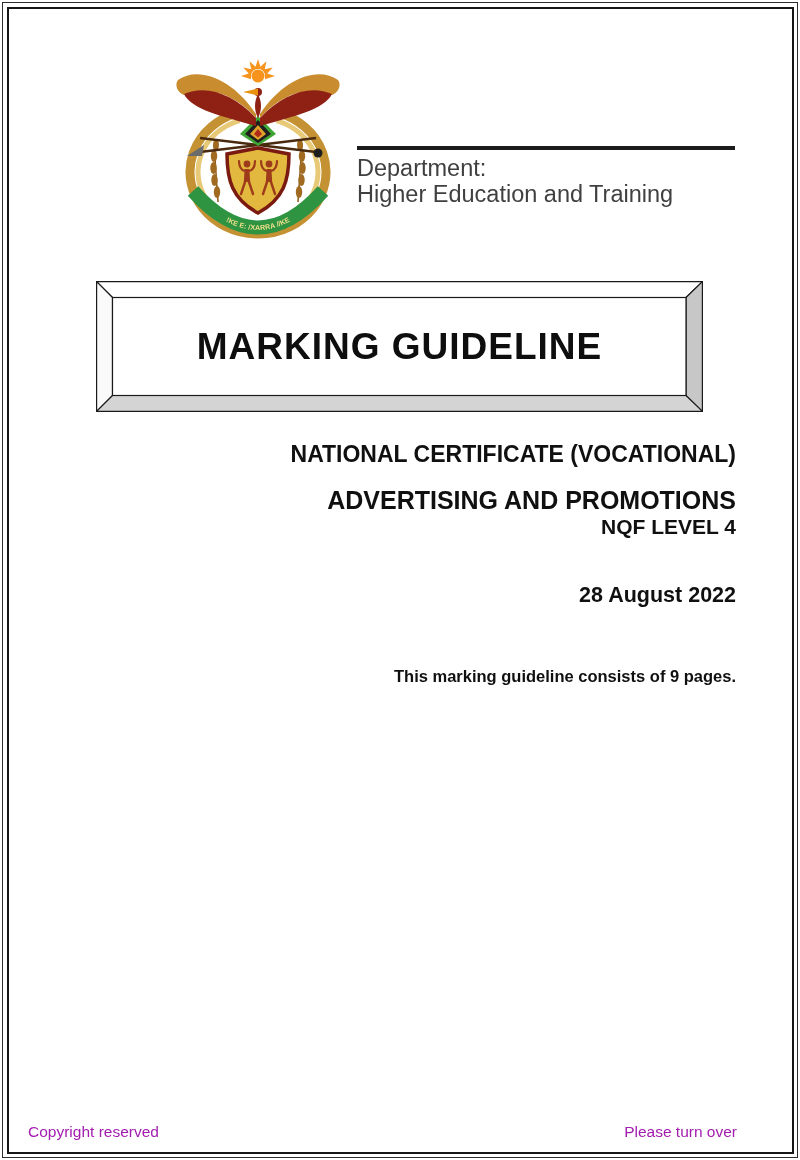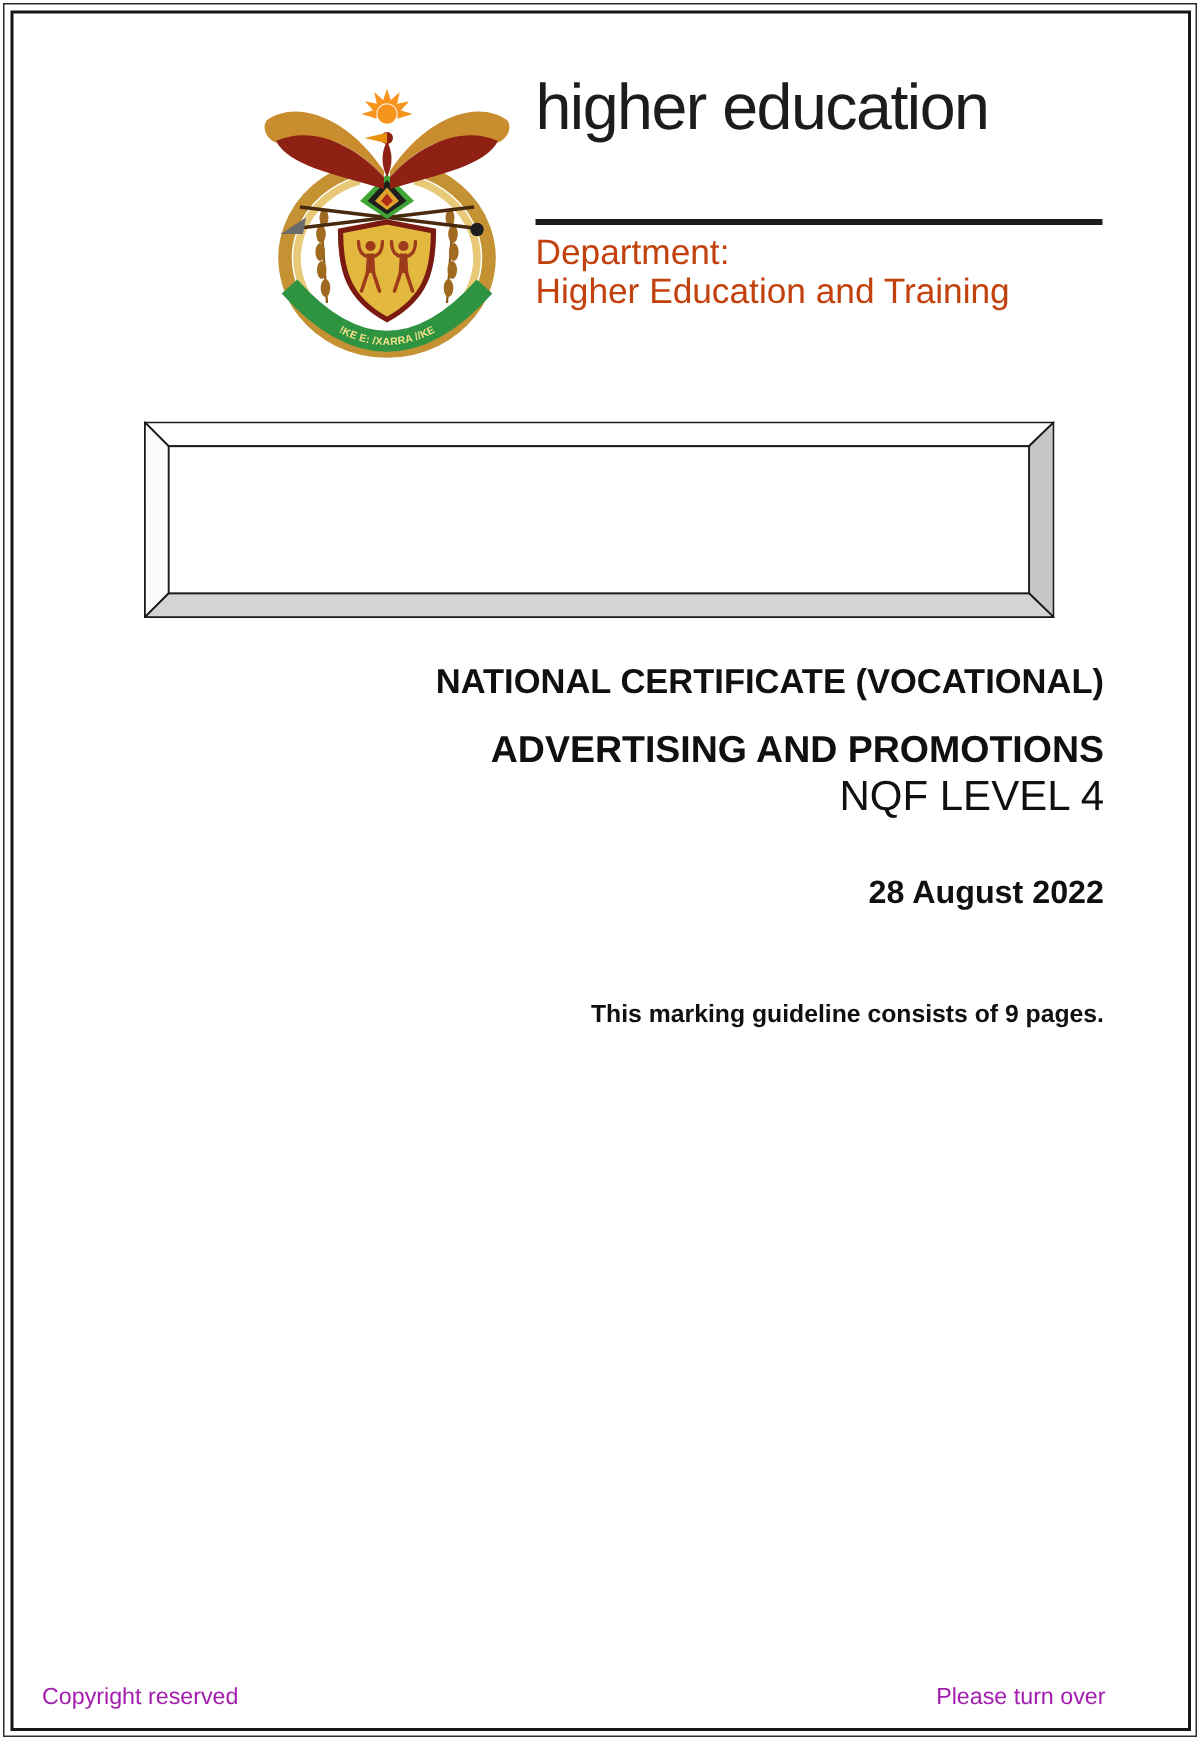--- a/index.html
+++ b/index.html
@@ -7,34 +7,34 @@
   body { font-family:"Liberation Sans", sans-serif; color:#111; position:relative; overflow:hidden; }
 
   .border-outer { position:absolute; inset:2px; border:1.5px solid #2e2e2e; }
   .border-inner { position:absolute; inset:6.5px; border:2.5px solid #161616; }
 
   
   .emblem { position:absolute; left:170px; top:52px; width:176px; height:190px; }
   .wordmark { position:absolute; left:357px; top:50px; font-size:43px; line-height:45px;
               letter-spacing:-1px; color:#1c1c1c; font-weight:400; }
   .hdr-rule { position:absolute; left:357px; top:146px; width:378px; height:3.5px; background:#1c1c1c; }
-  .dept { position:absolute; left:357px; top:156px; font-size:23.5px; line-height:25.5px; color:#c2410c; }
+  .dept { position:absolute; left:357px; top:156px; font-size:23.5px; line-height:25.5px; color:#404040; }
   .dept .country { font-weight:700; letter-spacing:0.3px; }
 
   
   .title-box { position:absolute; left:96px; top:281px; width:607px; height:131px; }
   .title-box svg { position:absolute; inset:0; }
   .title-text { position:absolute; inset:16px; display:flex; align-items:center; justify-content:center;
                 font-size:37px; font-weight:700; letter-spacing:1px; color:#0e0e0e; }
 
   
   .col { position:absolute; left:28px; width:708px; text-align:right; color:#101010; }
   .certificate { top:441px; font-size:23px; font-weight:700; }
   .subject     { top:486px; font-size:25px; font-weight:700; }
-  .level       { top:515px; font-size:28px; font-weight:400; }
+  .level       { top:515px; font-size:21px; font-weight:700; }
   .date        { top:583px; font-size:21.5px; font-weight:700; }
   .note        { top:667px; font-size:16.5px; font-weight:700; }
 
   
   .footer { position:absolute; left:28px; right:63px; top:1123px; display:flex;
             justify-content:space-between; font-size:15.5px; color:#a21caf; }
 </style>
 </head>
 <body>
 
@@ -120,38 +120,38 @@
     <path d="M0,-17 L3.2,-7 L-3.2,-7 Z" transform="rotate(60)"></path>
     <path d="M0,-17 L3.2,-7 L-3.2,-7 Z" transform="rotate(90)"></path>
     <path d="M0,-17 L3.2,-7 L-3.2,-7 Z" transform="rotate(-30)"></path>
     <path d="M0,-17 L3.2,-7 L-3.2,-7 Z" transform="rotate(-60)"></path>
     <path d="M0,-17 L3.2,-7 L-3.2,-7 Z" transform="rotate(-90)"></path>
     <circle cx="0" cy="0" r="6.5"></circle>
   </g>
 </svg>
 
 <div class="wordmark">
-  <div>higher education</div>
 </div>
 <div class="hdr-rule"></div>
 <div class="dept">
   <div>Department:</div>
   <div>Higher Education and Training</div>
 </div>
 
 <div class="title-box">
   <svg viewBox="0 0 607 131">
     <g stroke="#1a1a1a" stroke-width="1.2" stroke-linejoin="miter">
       <polygon points="0.6,0.6 606.4,0.6 590,16.5 16.5,16.5" fill="#ffffff"></polygon>
       <polygon points="0.6,0.6 16.5,16.5 16.5,114.5 0.6,130.4" fill="#fafafa"></polygon>
       <polygon points="606.4,0.6 590,16.5 590,114.5 606.4,130.4" fill="#c7c7c7"></polygon>
       <polygon points="0.6,130.4 16.5,114.5 590,114.5 606.4,130.4" fill="#d4d4d4"></polygon>
       <rect x="16.5" y="16.5" width="573.5" height="98" fill="#ffffff"></rect>
     </g>
   </svg>
+  <div class="title-text">MARKING GUIDELINE</div>
 </div>
 
 <div class="col certificate">NATIONAL CERTIFICATE (VOCATIONAL)</div>
 <div class="col subject">ADVERTISING AND PROMOTIONS</div>
 <div class="col level">NQF LEVEL 4</div>
 <div class="col date">28 August 2022</div>
 <div class="col note">This marking guideline consists of 9 pages.</div>
 
 <div class="footer">
   <span>Copyright reserved</span>

